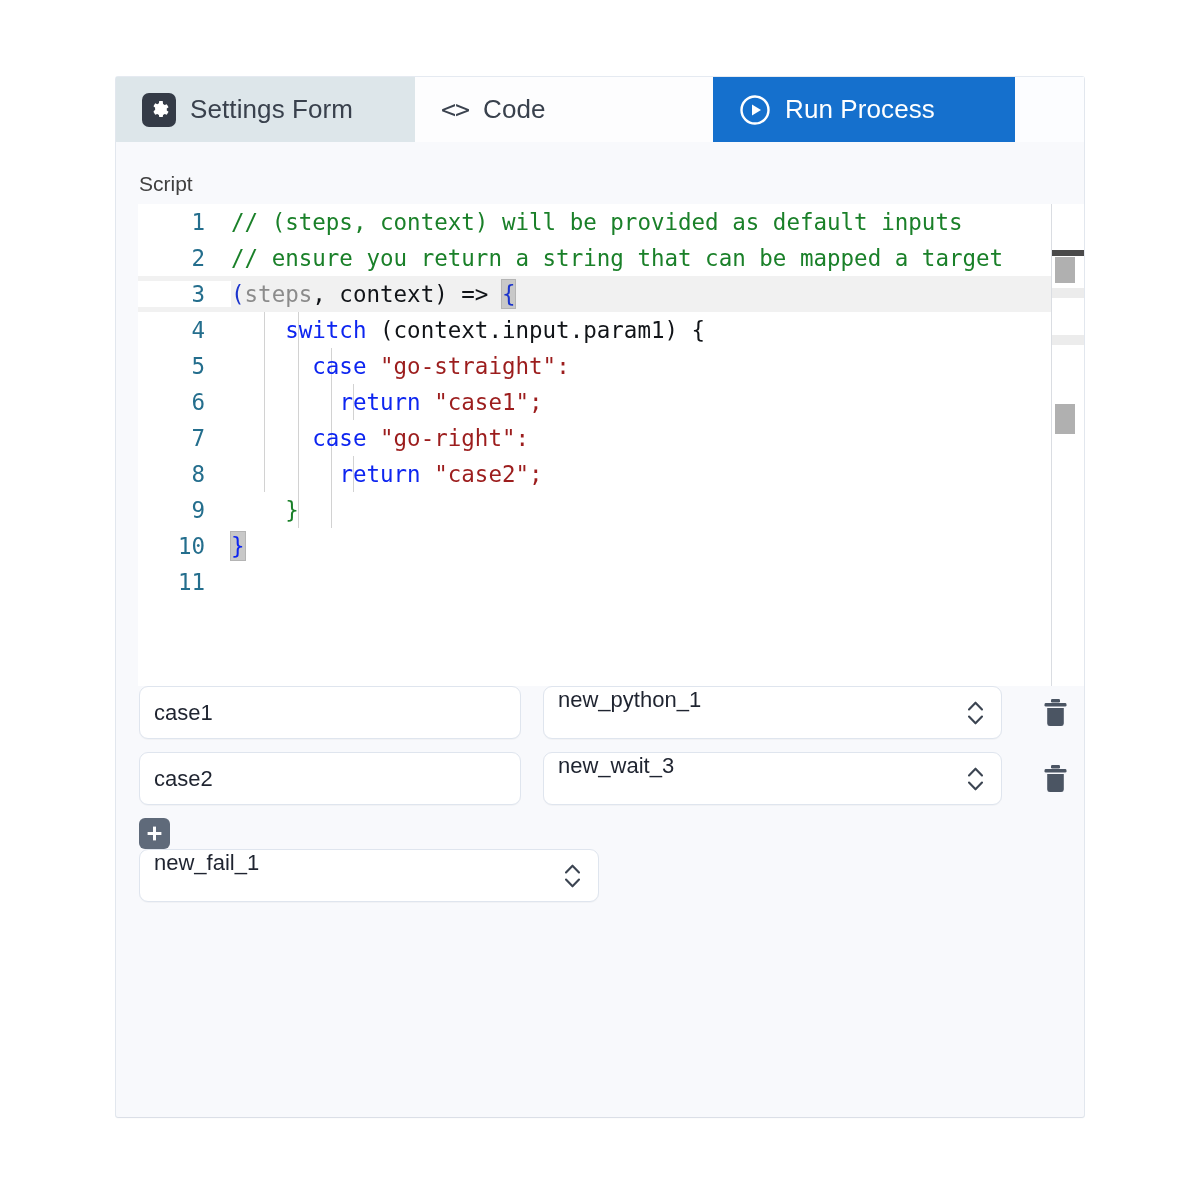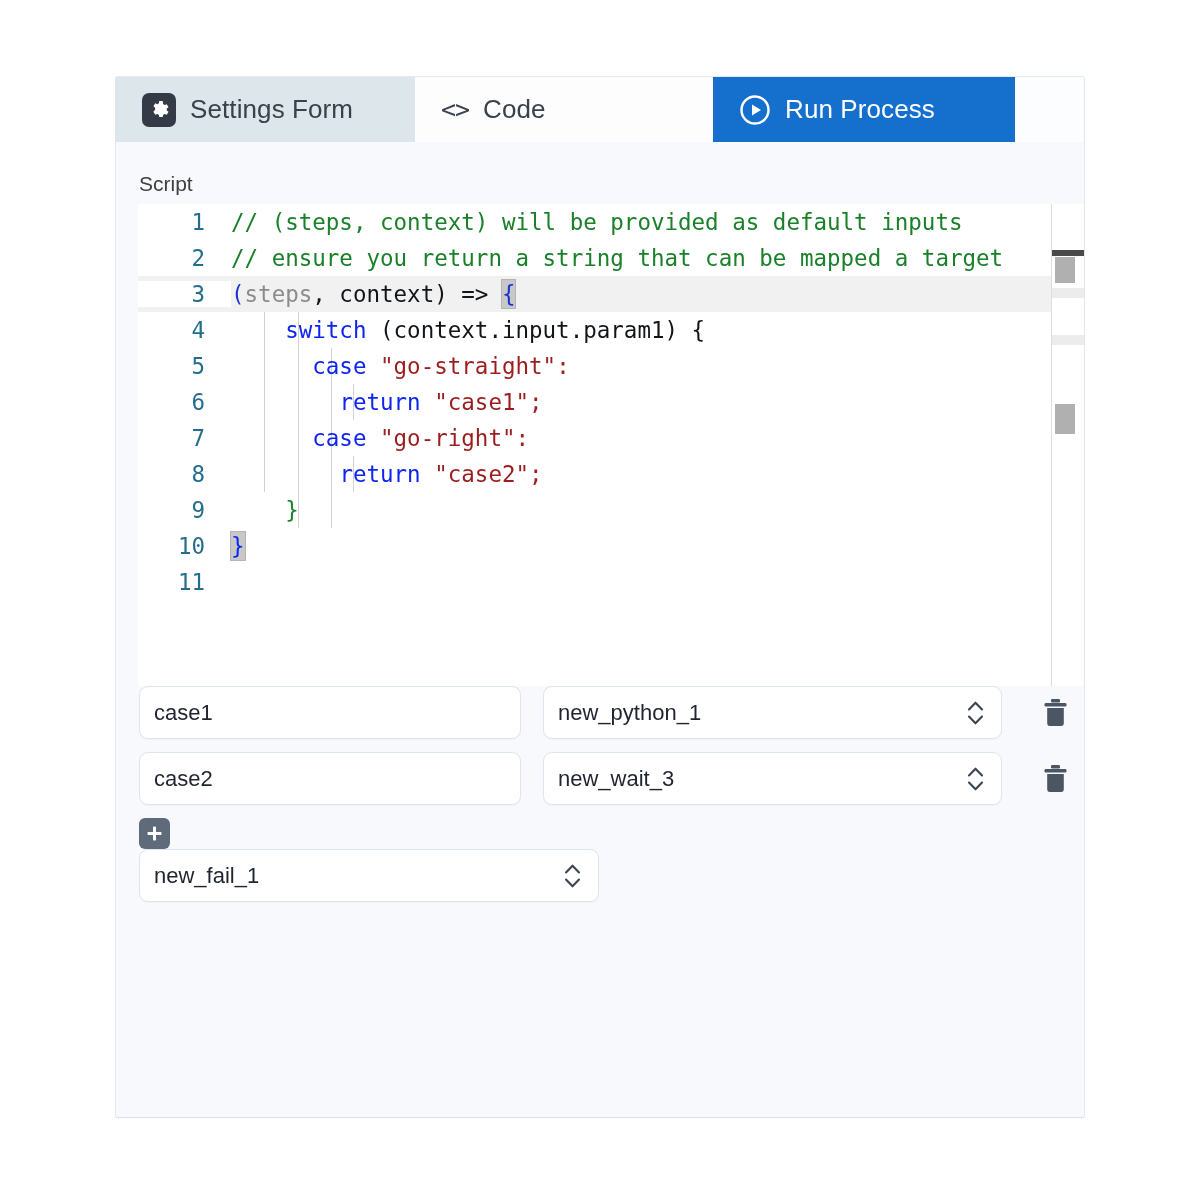--- a/index.html
+++ b/index.html
@@ -215,21 +215,21 @@
     outline: none;
     box-shadow: 0 1px 1px rgba(15,23,42,0.03);
   }
   .select-wrap {
     position: relative;
     width: 459px; height: 53px;
     box-sizing: border-box;
     border: 1px solid #dfe5ee;
     border-radius: 9px;
     background: #ffffff;
-    display: flex; align-items: center;
+    display: flex; 
     box-shadow: 0 1px 1px rgba(15,23,42,0.03);
     cursor: pointer;
   }
   .select-value {
     font-size: 22px;
     color: #1f2430;
     padding-left: 14px;
   }
   .stepper {
     position: absolute;

